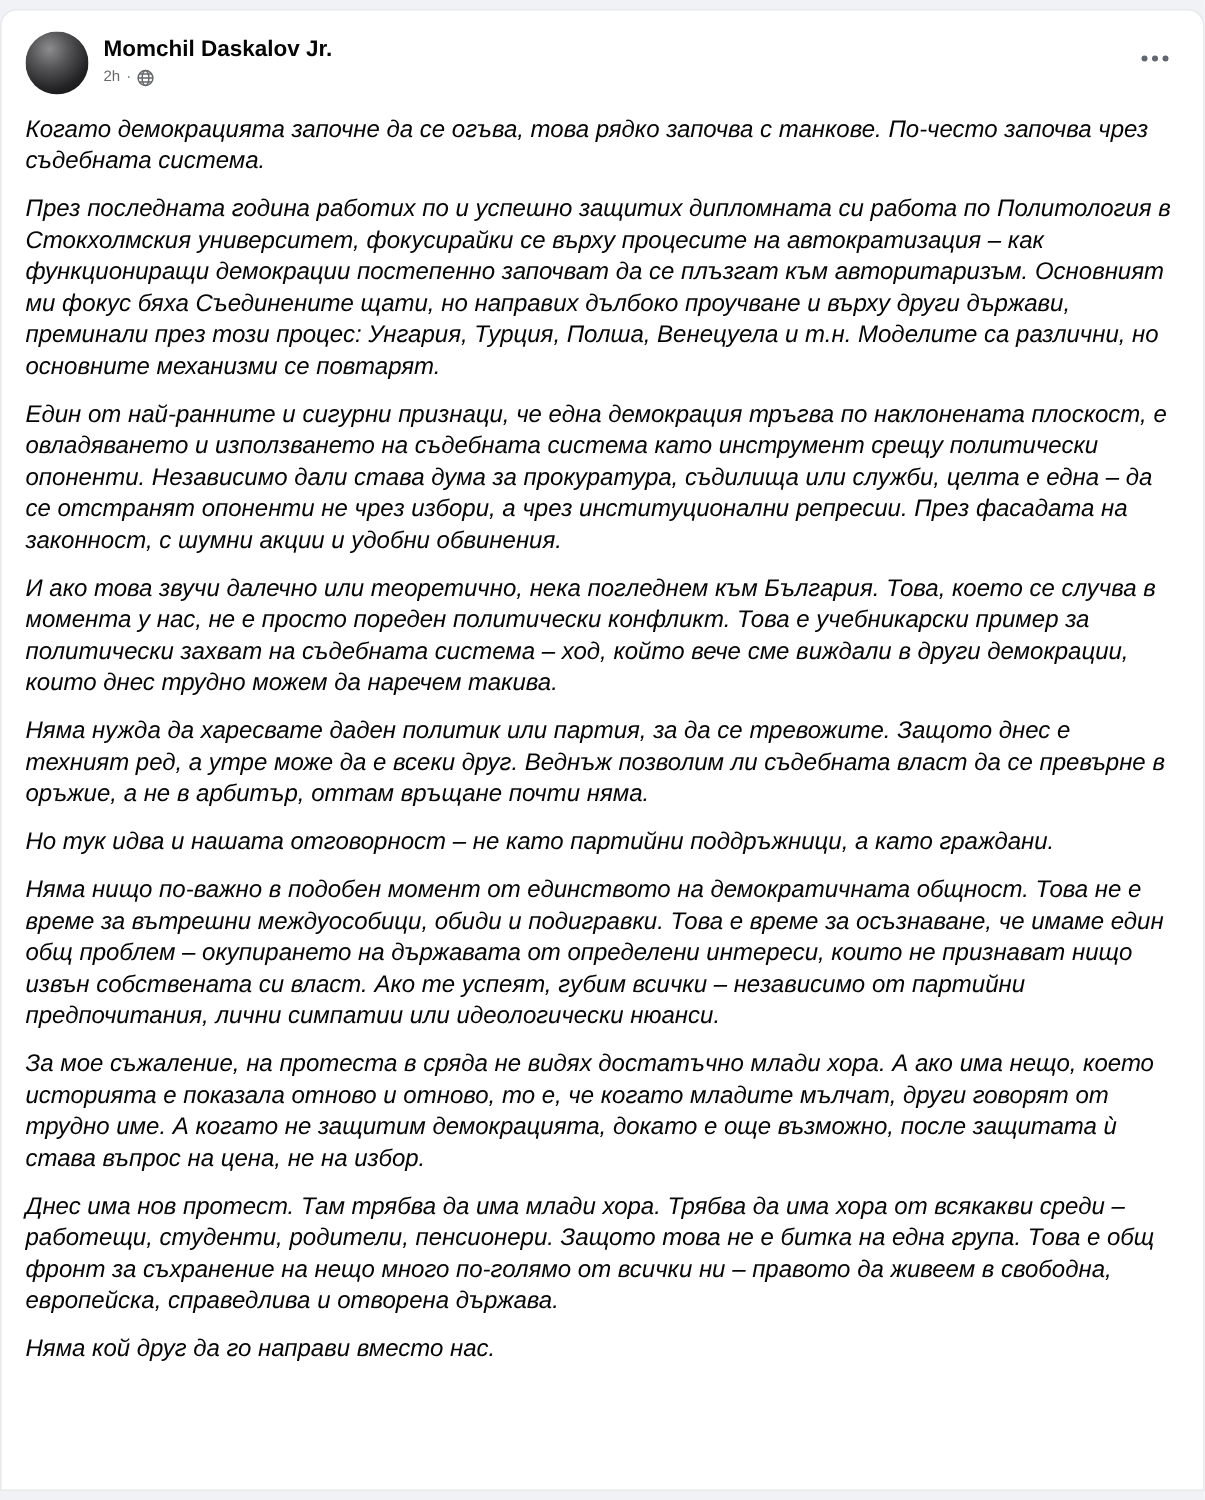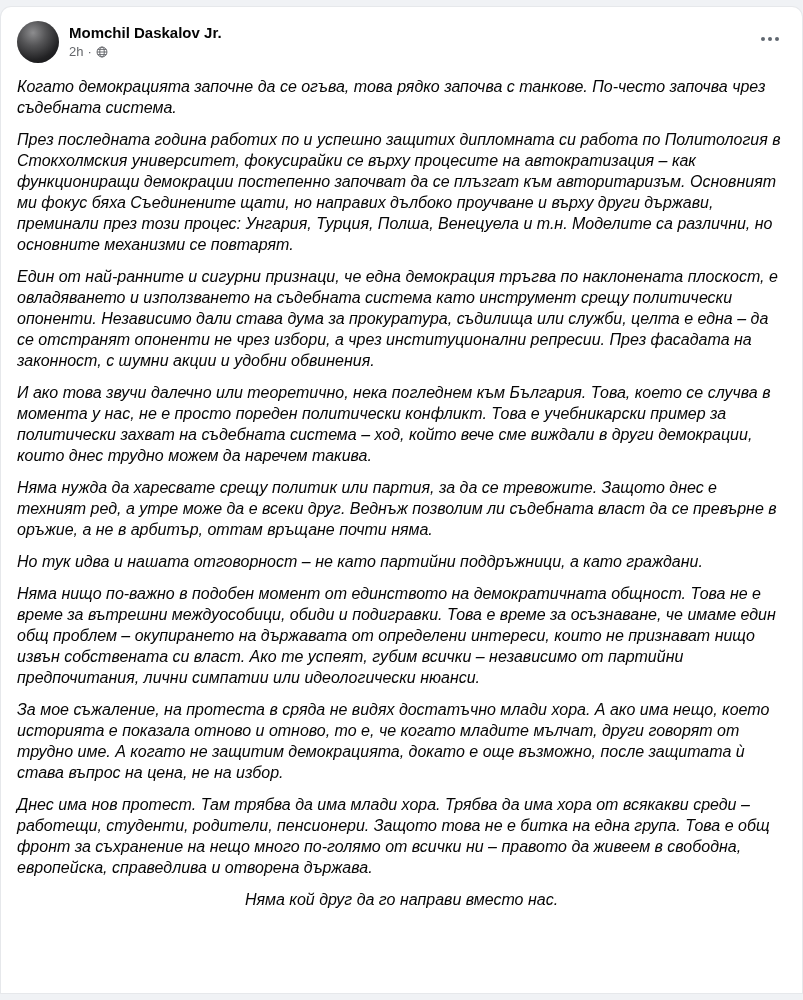--- a/index.html
+++ b/index.html
@@ -68,21 +68,21 @@
     text-decoration: none;
     cursor: pointer;
     line-height: 19px;
   }
 
   .meta-line {
     display: flex;
     align-items: center;
     gap: 4px;
     margin-top: 2px;
-    font-size: 13px;
+    font-size: 10px;
     color: #65676b;
     line-height: 16px;
   }
 
   .timestamp { cursor: pointer; }
 
   .dot-sep { color: #65676b; }
 
   .globe { display: inline-flex; align-items: center; }
   .globe svg { display: block; }
@@ -116,21 +116,21 @@
     padding: 13px 16px 16px 16px;
     font-size: 16px;
     line-height: 21px;
     color: #050505;
     font-style: italic;
   }
 
   .post-body p {
     margin: 0 0 11px 0;
   }
-  .post-body p:last-child { margin-bottom: 0; text-align: center; }
+  .post-body p:last-child { margin-bottom: 0; }
 </style>
 </head>
 <body>
 
 <div class="page">
   <article class="post-card">
 
     <header class="post-header">
       <div class="avatar">
         <div class="avatar-img"></div>
@@ -156,21 +156,21 @@
       <button class="more-btn" aria-label="More options">
         <span class="more-dots"></span>
       </button>
     </header>
 
     <div class="post-body">
       <p>Когато демокрацията започне да се огъва, това рядко започва с танкове. По-често започва чрез съдебната система.</p>
       <p>През последната година работих по и успешно защитих дипломната си работа по Политология в Стокхолмския университет, фокусирайки се върху процесите на автократизация – как функциониращи демокрации постепенно започват да се плъзгат към авторитаризъм. Основният ми фокус бяха Съединените щати, но направих дълбоко проучване и върху други държави, преминали през този процес: Унгария, Турция, Полша, Венецуела и т.н. Моделите са различни, но основните механизми се повтарят.</p>
       <p>Един от най-ранните и сигурни признаци, че една демокрация тръгва по наклонената плоскост, е овладяването и използването на съдебната система като инструмент срещу политически опоненти. Независимо дали става дума за прокуратура, съдилища или служби, целта е една – да се отстранят опоненти не чрез избори, а чрез институционални репресии. През фасадата на законност, с шумни акции и удобни обвинения.</p>
       <p>И ако това звучи далечно или теоретично, нека погледнем към България. Това, което се случва в момента у нас, не е просто пореден политически конфликт. Това е учебникарски пример за политически захват на съдебната система – ход, който вече сме виждали в други демокрации, които днес трудно можем да наречем такива.</p>
-      <p>Няма нужда да харесвате срещу политик или партия, за да се тревожите. Защото днес е техният ред, а утре може да е всеки друг. Веднъж позволим ли съдебната власт да се превърне в оръжие, а не в арбитър, оттам връщане почти няма.</p>
+      <p>Няма нужда да харесвате даден политик или партия, за да се тревожите. Защото днес е техният ред, а утре може да е всеки друг. Веднъж позволим ли съдебната власт да се превърне в оръжие, а не в арбитър, оттам връщане почти няма.</p>
       <p>Но тук идва и нашата отговорност – не като партийни поддръжници, а като граждани.</p>
       <p>Няма нищо по-важно в подобен момент от единството на демократичната общност. Това не е време за вътрешни междуособици, обиди и подигравки. Това е време за осъзнаване, че имаме един общ проблем – окупирането на държавата от определени интереси, които не признават нищо извън собствената си власт. Ако те успеят, губим всички – независимо от партийни предпочитания, лични симпатии или идеологически нюанси.</p>
       <p>За мое съжаление, на протеста в сряда не видях достатъчно млади хора. А ако има нещо, което историята е показала отново и отново, то е, че когато младите мълчат, други говорят от трудно име. А когато не защитим демокрацията, докато е още възможно, после защитата ѝ става въпрос на цена, не на избор.</p>
       <p>Днес има нов протест. Там трябва да има млади хора. Трябва да има хора от всякакви среди – работещи, студенти, родители, пенсионери. Защото това не е битка на една група. Това е общ фронт за съхранение на нещо много по-голямо от всички ни – правото да живеем в свободна, европейска, справедлива и отворена държава.</p>
       <p>Няма кой друг да го направи вместо нас.</p>
     </div>
 
   </article>
 </div>
 

